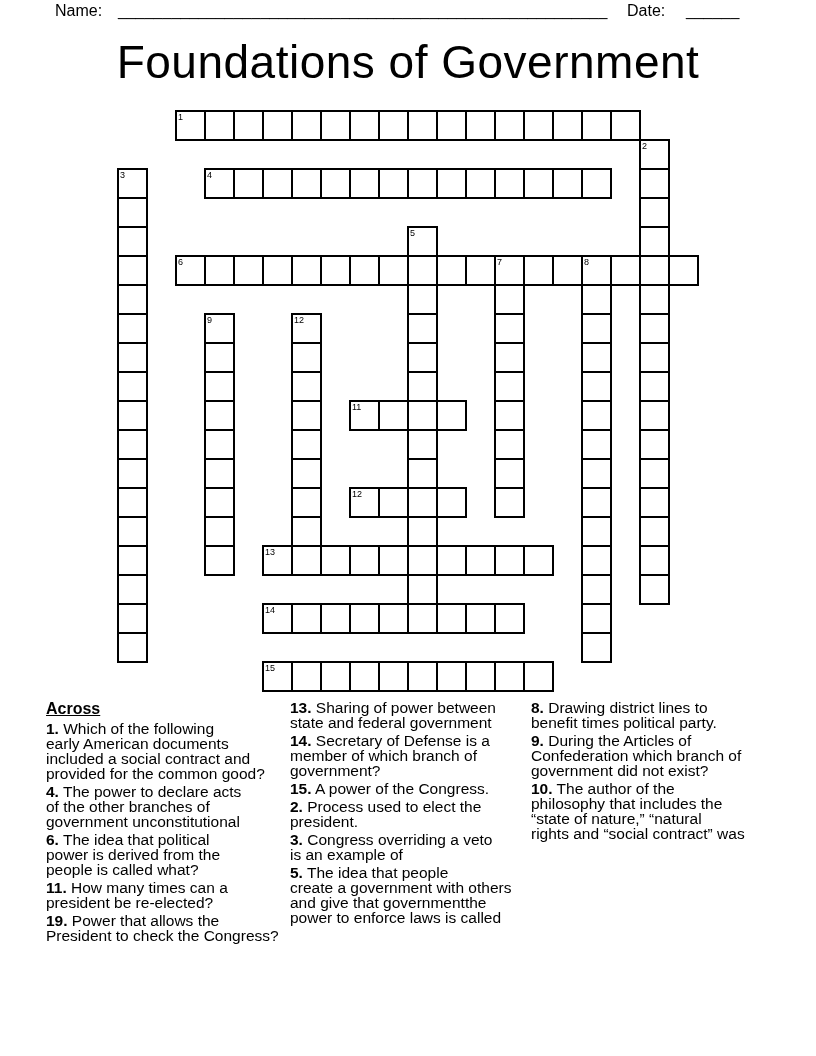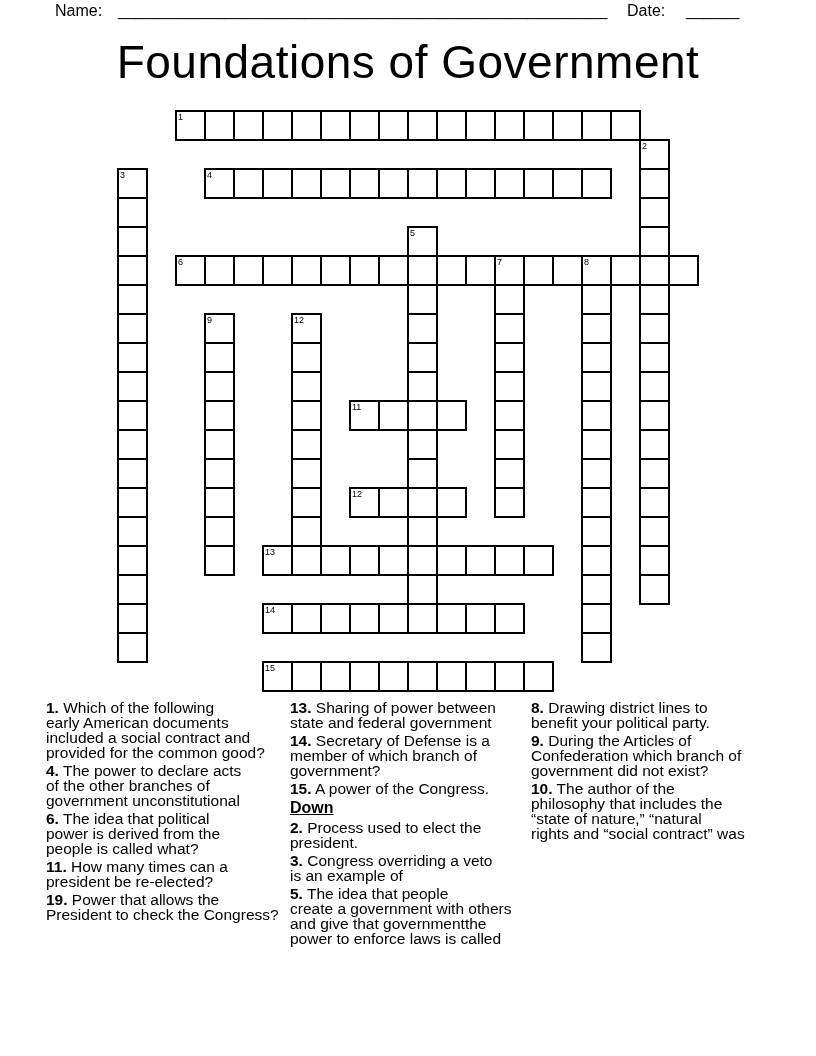--- a/index.html
+++ b/index.html
@@ -244,20 +244,21 @@
       <div class="cell" style="left: 232px; top: 551px;"></div>
       <div class="cell" style="left: 261px; top: 551px;"></div>
       <div class="cell" style="left: 290px; top: 551px;"></div>
       <div class="cell" style="left: 319px; top: 551px;"></div>
       <div class="cell" style="left: 348px; top: 551px;"></div>
       <div class="cell" style="left: 377px; top: 551px;"></div>
       <div class="cell" style="left: 406px; top: 551px;"></div>
     </div>
 
   <div class="clue-col" id="clue-col-0">
+      <p class="clue-heading">Across</p>
       <p class="clue"><b class="clue-num">1.</b><span class="clue-text"> Which of the following
 early American documents
 included a social contract and
 provided for the common good?</span></p>
       <p class="clue"><b class="clue-num">4.</b><span class="clue-text"> The power to declare acts
 of the other branches of
 government unconstitutional</span></p>
       <p class="clue"><b class="clue-num">6.</b><span class="clue-text"> The idea that political
 power is derived from the
 people is called what?</span></p>
@@ -266,33 +267,32 @@
       <p class="clue"><b class="clue-num">19.</b><span class="clue-text"> Power that allows the
 President to check the Congress?</span></p>
     </div>
   <div class="clue-col" id="clue-col-1">
       <p class="clue"><b class="clue-num">13.</b><span class="clue-text"> Sharing of power between
 state and federal government</span></p>
       <p class="clue"><b class="clue-num">14.</b><span class="clue-text"> Secretary of Defense is a
 member of which branch of
 government?</span></p>
       <p class="clue"><b class="clue-num">15.</b><span class="clue-text"> A power of the Congress.</span></p>
-      <p class="clue-heading">Down</p>
       <p class="clue"><b class="clue-num">2.</b><span class="clue-text"> Process used to elect the
 president.</span></p>
       <p class="clue"><b class="clue-num">3.</b><span class="clue-text"> Congress overriding a veto
 is an example of</span></p>
       <p class="clue"><b class="clue-num">5.</b><span class="clue-text"> The idea that people
 create a government with others
 and give that governmentthe
 power to enforce laws is called</span></p>
     </div>
   <div class="clue-col" id="clue-col-2">
       <p class="clue"><b class="clue-num">8.</b><span class="clue-text"> Drawing district lines to
-benefit your political party.</span></p>
+benefit times political party.</span></p>
       <p class="clue"><b class="clue-num">9.</b><span class="clue-text"> During the Articles of
 Confederation which branch of
 government did not exist?</span></p>
       <p class="clue"><b class="clue-num">10.</b><span class="clue-text"> The author of the
 philosophy that includes the
 “state of nature,” “natural
 rights and “social contract” was</span></p>
     </div>
 
 </div>

